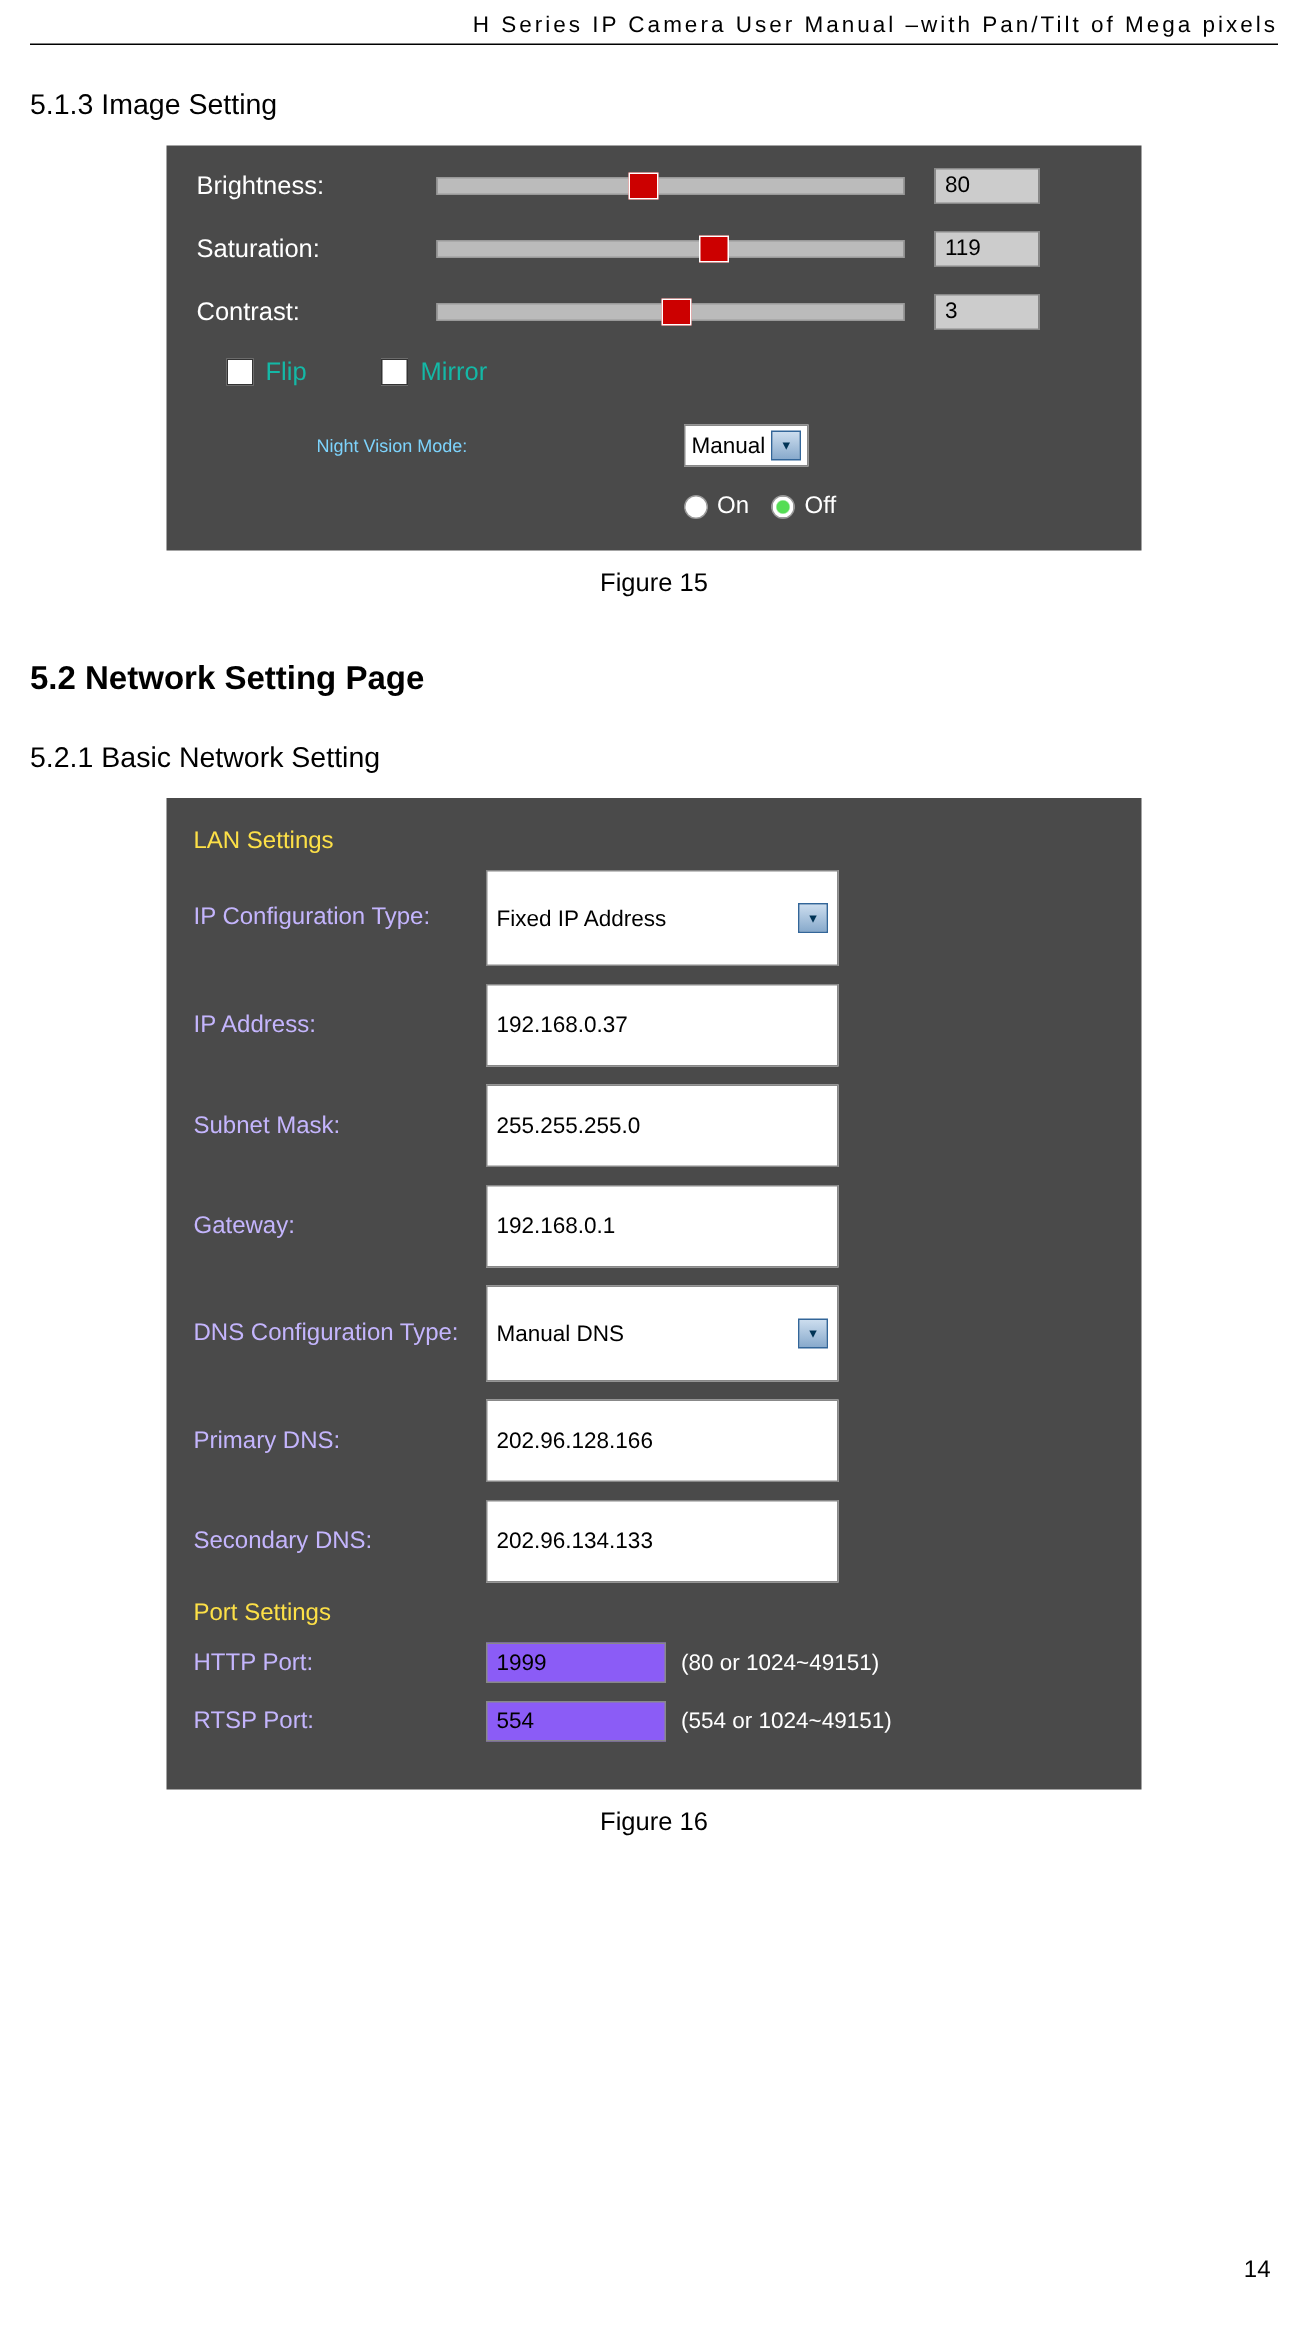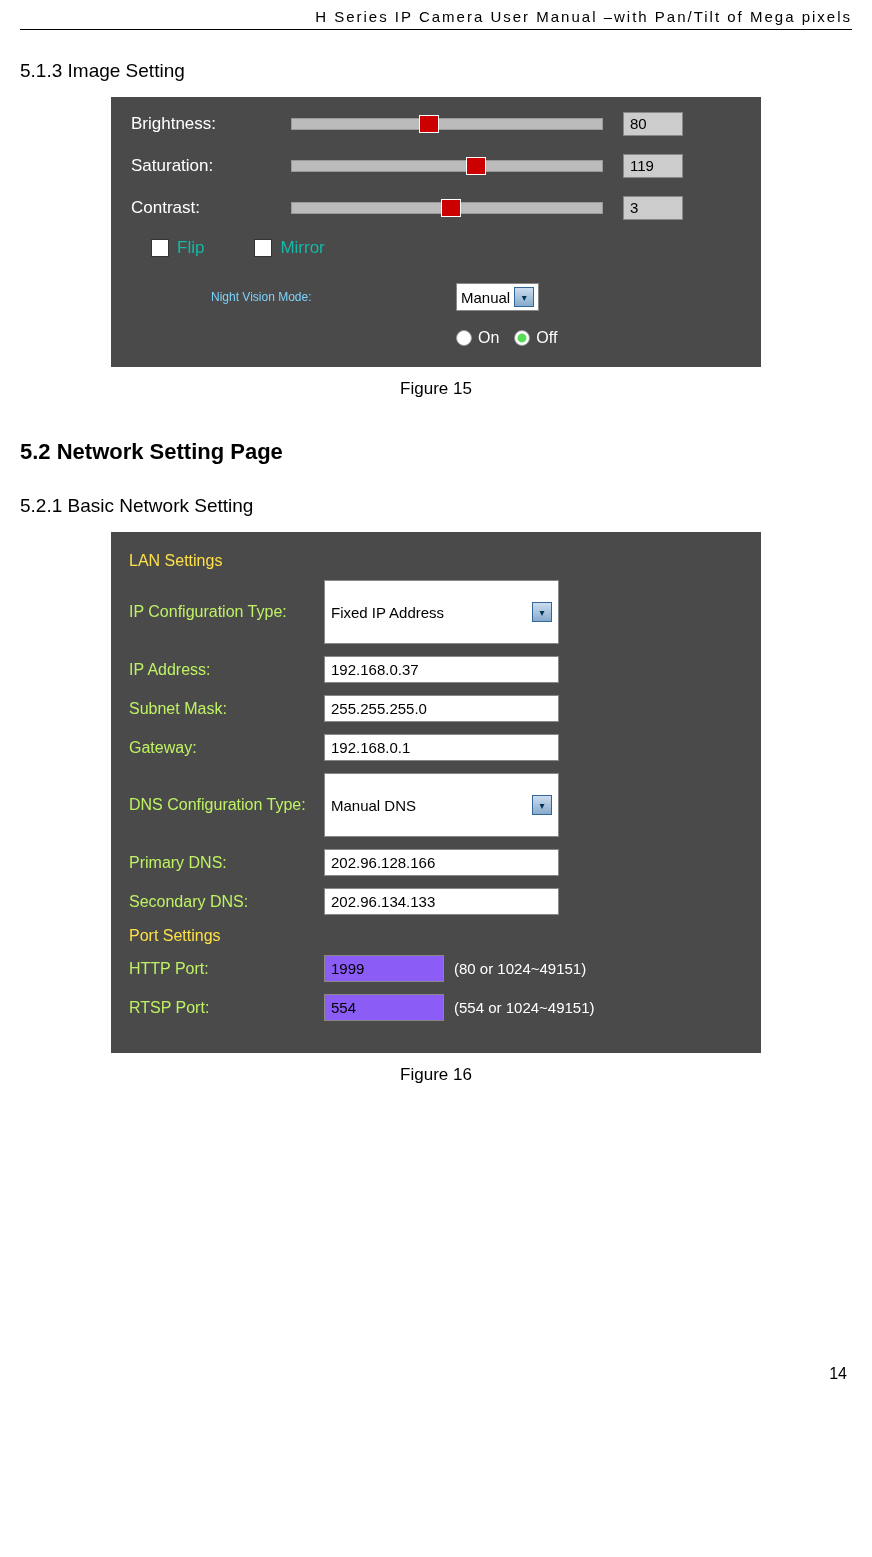--- a/index.html
+++ b/index.html
@@ -69,21 +69,21 @@
     }
     .fig15-slider-handle {
       position: absolute;
       top: -4px;
       width: 18px;
       height: 16px;
       background: #c00;
       border: 1px solid #fff;
     }
     .fig15-value {
-      width: 60px;
+      width: 70px;
       height: 24px;
       background: #ccc;
       border: 1px solid #888;
       padding: 2px 6px;
       font-size: 15px;
       box-sizing: border-box;
     }
     .fig15-checkbox-row {
       display: flex;
       align-items: center;
@@ -169,39 +169,39 @@
       color: #fde047;
       font-size: 16px;
       margin-bottom: 10px;
     }
     .fig16-row {
       display: flex;
       align-items: center;
       margin-bottom: 12px;
     }
     .fig16-label {
-      color: #bef264;
+      color: #c4b5fd;
       font-size: 16px;
       width: 195px;
     }
     .fig16-select {
       background: white;
       border: 1px solid #888;
       padding: 21px 6px;
       font-size: 15px;
       width: 235px;
       display: flex;
       justify-content: space-between;
       align-items: center;
       box-sizing: border-box;
     }
     .fig16-input {
       background: white;
       border: 1px solid #888;
-      padding: 4px 6px;
+      padding: 18px 6px;
       font-size: 15px;
       width: 235px;
       box-sizing: border-box;
     }
     .fig16-input-small {
       background: #8b5cf6;
       border: 1px solid #888;
       padding: 4px 6px;
       font-size: 15px;
       width: 120px;

